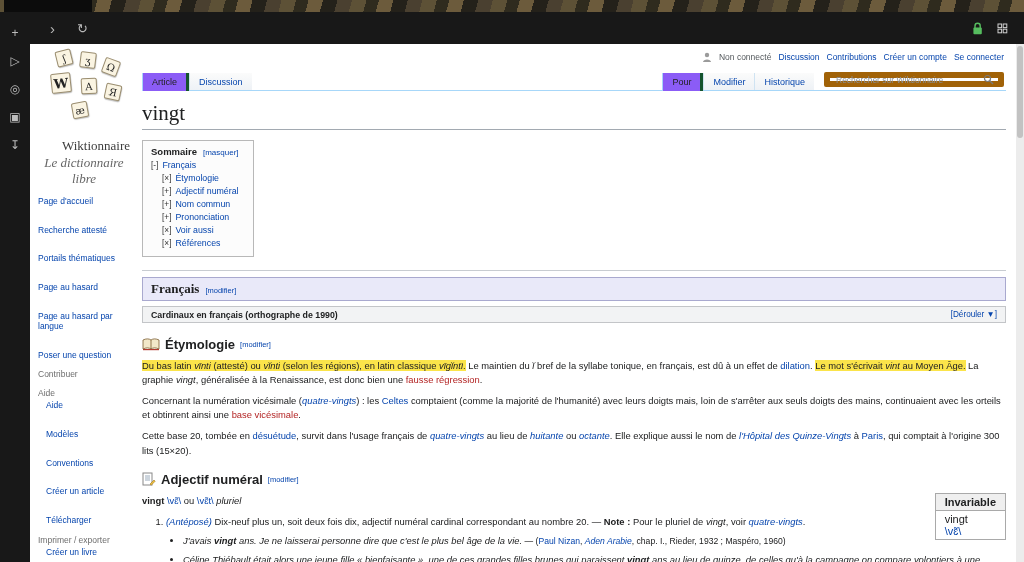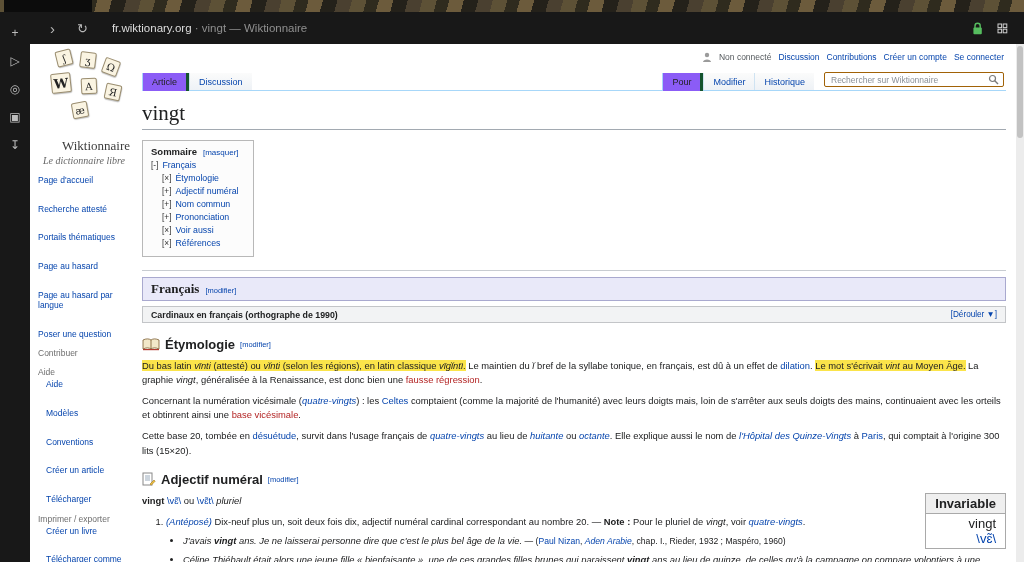--- a/index.html
+++ b/index.html
@@ -40,37 +40,37 @@
     box-shadow:0.5px 1px 1px rgba(0,0,0,.25);font-family:"DejaVu Serif",serif;font-size:10px;color:#222;
     display:flex;align-items:center;justify-content:center;}
   .t0{left:8px;top:0;transform:rotate(-14deg);}
   .t1{left:32px;top:2px;transform:rotate(7deg);}
   .t2{left:55px;top:9px;transform:rotate(20deg);}
   .t3{left:3px;top:23px;transform:rotate(-6deg);width:20px;height:20px;font-size:13px;font-weight:bold;}
   .t4{left:33px;top:28px;transform:rotate(-3deg);}
   .t5{left:57px;top:34px;transform:rotate(12deg);}
   .t6{left:24px;top:52px;transform:rotate(-10deg);}
   .sb-title{font-family:"Liberation Serif",serif;font-size:13px;color:#3d3d3d;text-align:right;margin-top:12px;}
-  .sb-sub{font-family:"Liberation Serif",serif;font-style:italic;font-size:10px;color:#666;text-align:center;margin-top:1px;}
+  .sb-sub{font-family:"Liberation Serif",serif;font-style:italic;font-size:13px;color:#666;text-align:center;margin-top:1px;}
   .sb-group{margin-top:9px;}
   .sb-head{font-size:8.5px;font-weight:normal;color:#6d6d6d;margin:0 0 2px 0;}
   .sb-list{display:flex;flex-direction:column;gap:18px;}
   .sb-group.indent .sb-list{padding-left:8px;}
   .sb-link{color:var(--link,#0645ad);font-size:8.5px;line-height:1.25;text-decoration:none;}
 
   
   .mw-main{margin-left:104px;position:relative;padding:0 10px 0 8px;}
   .tabs-row{display:flex;align-items:flex-end;height:21px;margin-top:26px;border-bottom:1px solid #a7d7f9;}
   .tab-item{font-size:9px;padding:4px 9px 3px;color:var(--link,#0645ad);
     background:linear-gradient(#fbfbfb,#eef2f6);border-left:1px solid #cfe3f2;white-space:nowrap;}
   .tab-item:last-of-type{border-right:1px solid #cfe3f2;}
   .tab-item.active{background:#8b5cf6;color:#222;border-left:1px solid #a7d7f9;border-right:3px solid #14532d;
     margin-bottom:-1px;padding-bottom:4px;}
   .tabs-spacer{flex:1;}
-  .search-box{display:flex;align-items:center;border:1px solid #a16207;border-radius:2px;height:15px;width:180px;
+  .search-box{display:flex;align-items:center;border:6px solid #a16207;border-radius:2px;height:15px;width:180px;
     margin:0 2px 3px 10px;background:#fff;padding:0 4px;}
   .search-input{border:none;outline:none;flex:1;font-size:8.5px;color:#333;background:transparent;}
   .search-input::placeholder{color:#8a9097;}
 
   .page-title{font-family:"Liberation Serif",serif;font-size:21px;font-weight:normal;
     margin:10px 0 0;padding-bottom:3px;border-bottom:1px solid #a2a9b1;}
 
   .toc{display:inline-block;border:1px solid #b8b8b8;background:#fcfcfc;padding:5px 14px 8px 8px;
     margin-top:10px;font-size:8.8px;}
   .toc-header{display:flex;gap:6px;align-items:baseline;justify-content:center;margin-bottom:2px;}
@@ -96,21 +96,21 @@
   .section-title{font-weight:bold;font-size:13px;}
 
   .body-text{font-size:9.4px;line-height:1.5;margin:7px 0;}
   .i{font-style:italic}.b{font-weight:bold}
   .lk{color:var(--link,#0645ad);}
   .rd{color:var(--red-link,#b32424);}
   .hl{background:var(--highlight,#fbe44a);}
   .sm{font-size:8.6px;}
 
   .adj-section{position:relative;}
-  .flex-table{position:absolute;right:0;top:-2px;border-collapse:collapse;font-size:13px;text-align:right;}
+  .flex-table{position:absolute;right:0;top:-2px;border-collapse:collapse;font-size:11px;text-align:left;}
   .flex-table th{border:1px solid #a9a9a9;background:#efefef;padding:2px 9px;}
   .flex-table td{border:1px solid #a9a9a9;padding:2px 9px;background:#fff;}
   .headword-line{font-size:9.4px;margin-top:8px;}
   .defs{margin:6px 0 0;padding-left:24px;font-size:9.4px;}
   .defs>li{margin-top:6px;line-height:1.5;}
   .quotes{list-style:disc;margin:4px 0 2px;padding-left:17px;}
   .quotes li{margin-top:5px;line-height:1.5;}
 </style>
 </head>
 <body>
@@ -118,23 +118,20 @@
 <div class="screen">
 
   <div class="top-strip"></div>
   <div class="browser-tab">
     <span>vingt — Wiktionnaire</span>
   </div>
 
   <div class="toolbar">
     <span class="nav-arrow">›</span>
     <span class="reload-icon">↻</span>
-    <span class="url">
-      <span>fr.wiktionary.org</span><span class="suffix"> · vingt — Wiktionnaire</span>
-    </span>
     <span class="toolbar-right">
       <svg width="11" height="13" viewBox="0 0 11 13">
         <path d="M3 6 V3.9 a2.6 2.6 0 0 1 5.2 0 V6" fill="none" stroke="var(--lock-green,#56bd5f)" stroke-width="1.4"></path>
         <rect x="1.4" y="5.6" width="8.4" height="6.6" rx="1" fill="var(--lock-green,#56bd5f)"></rect>
       </svg>
       <svg width="11" height="11" viewBox="0 0 11 11">
         <g fill="none" stroke="#cfcfcf">
             <rect x="1" y="1" width="3.6" height="3.6"></rect>
             <rect x="6.2" y="1" width="3.6" height="3.6"></rect>
             <rect x="1" y="6.2" width="3.6" height="3.6"></rect>

